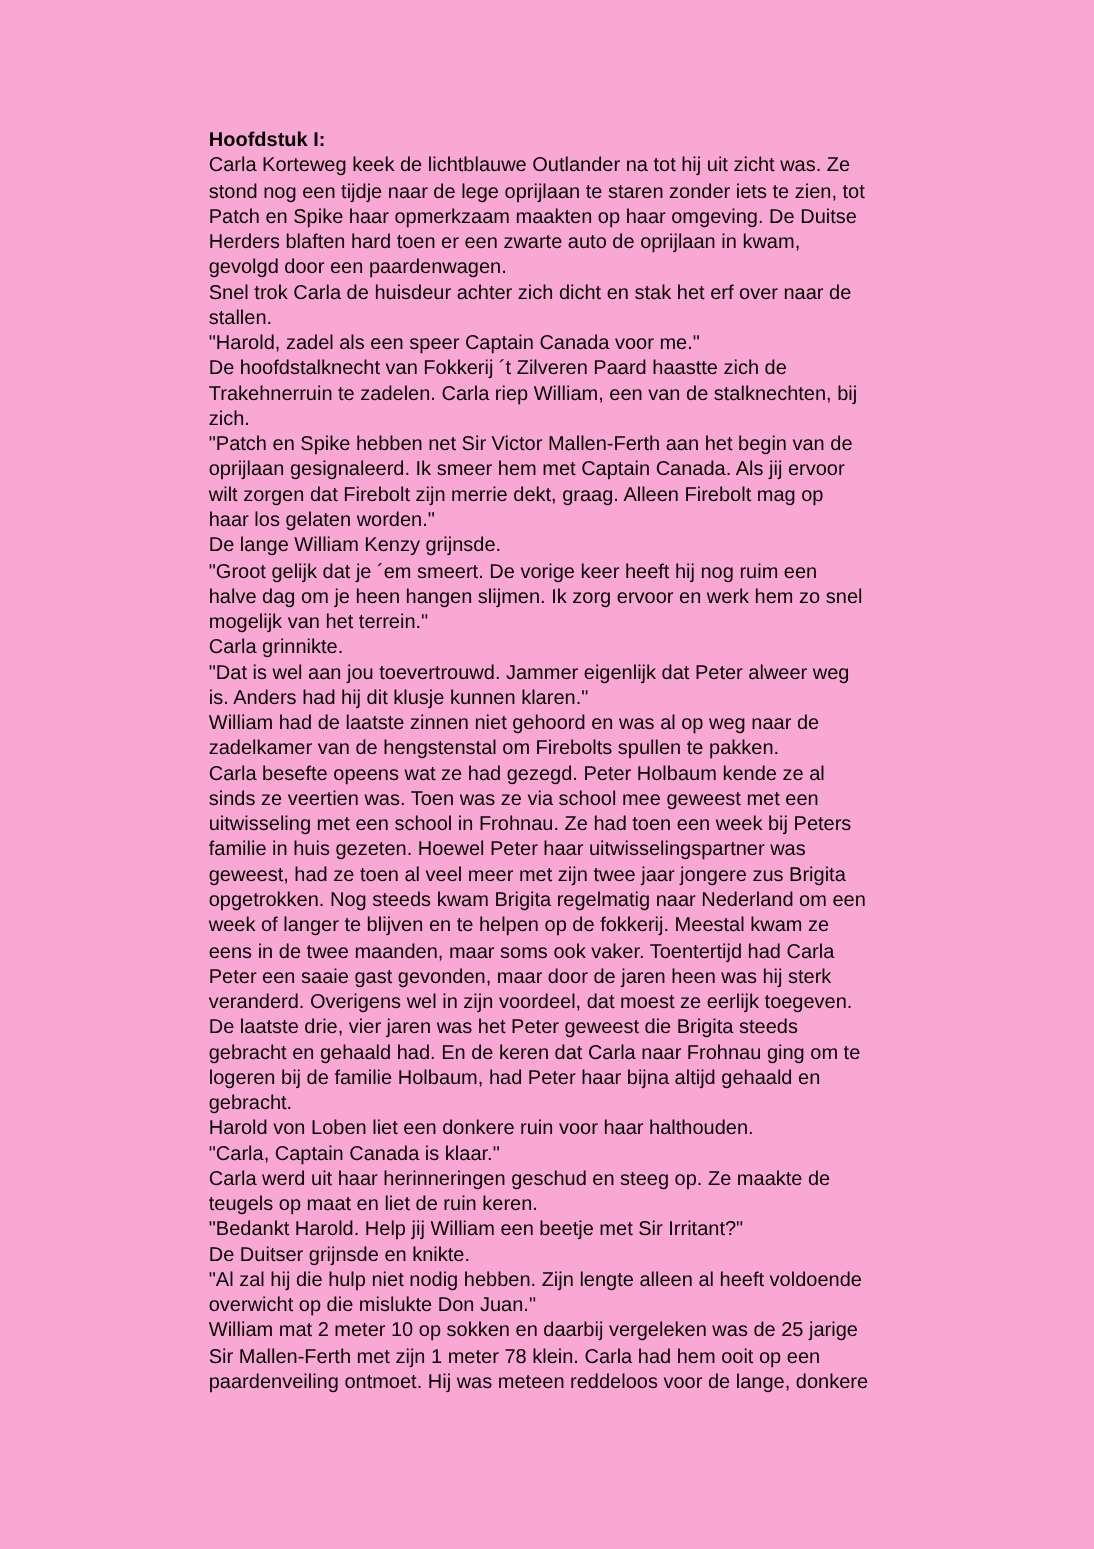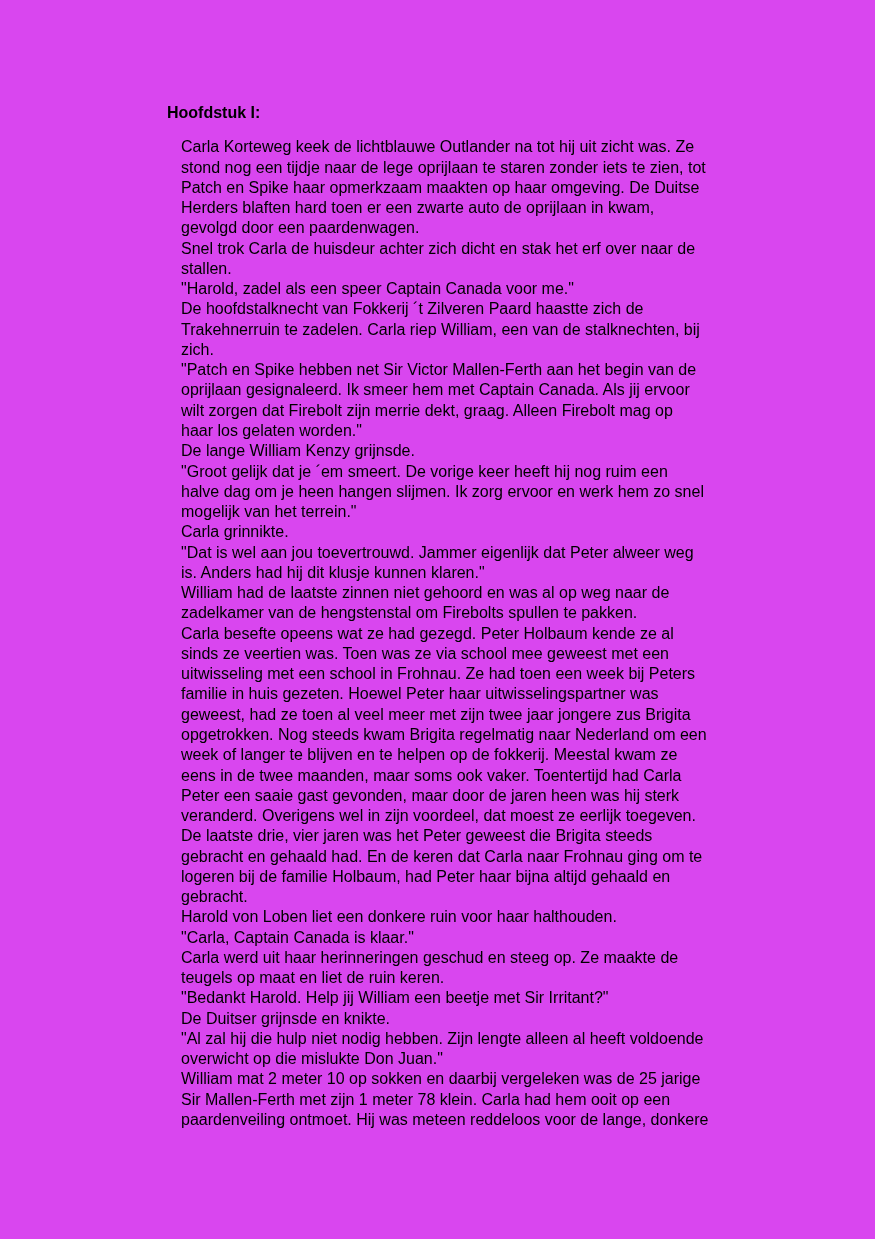--- a/index.html
+++ b/index.html
@@ -4,41 +4,41 @@
 <style>
   html, body {
     margin: 0;
     padding: 0;
     background: #ffffff;
   }
   .page {
     position: relative;
     width: 875px;
     height: 1239px;
-    background: #d946ef;
+    background: #f9a8d4;
     overflow: hidden;
   }
   .text-block {
     position: absolute;
     left: 167px;
     top: 103px;
     width: 650px;
     font-family: "Liberation Sans", sans-serif;
     font-size: 16px;
     line-height: 20.27px;
     color: #000000;
     letter-spacing: 0;
   }
   .chapter-heading {
     margin: 0;
     font-weight: bold;
     white-space: pre;
   }
   .body-text {
-    margin: 14px;
+    margin: 0;
     font-weight: normal;
     white-space: pre;
   }
 </style>
 </head>
 <body>
 
 <div class="page">
   <div class="text-block">
     <p class="chapter-heading">Hoofdstuk I:</p>

